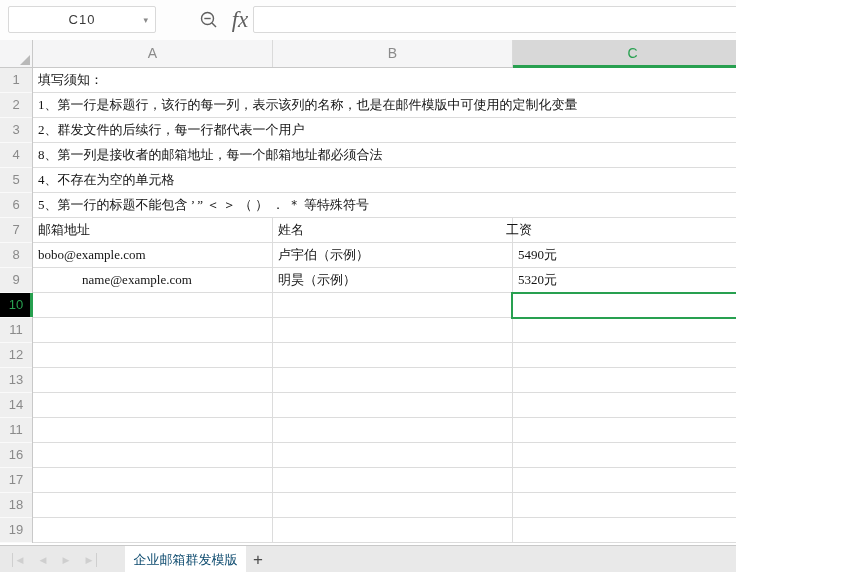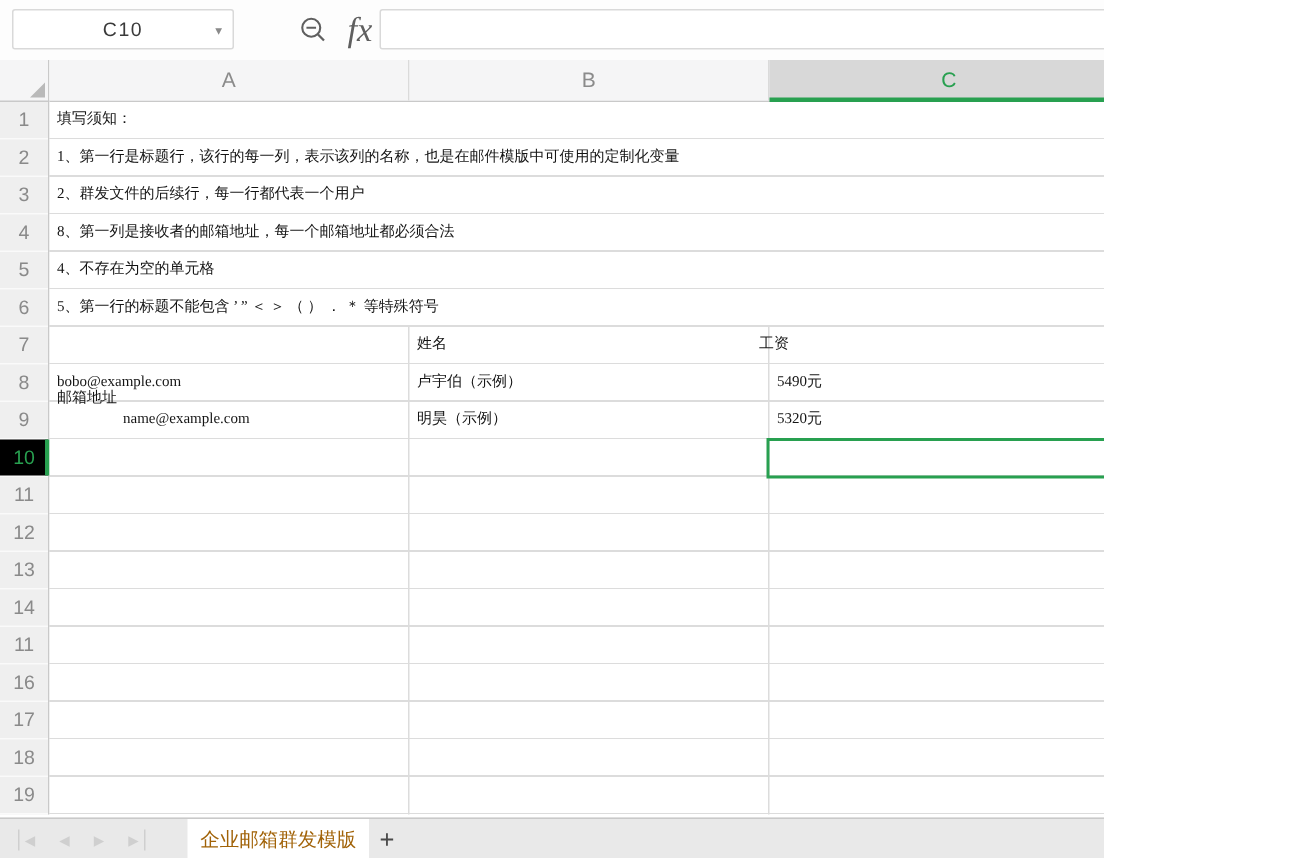--- a/index.html
+++ b/index.html
@@ -42,35 +42,35 @@
   .rowhead{position:relative;width:100%;height:25px;line-height:24px;text-align:center;
            font-size:13px;color:#8a8a8a;border-bottom:1px solid #fafafa;box-sizing:border-box;}
   .rowhead.sel{background:#000000;color:#28A050;}
   .rowhead.sel::after{content:"";position:absolute;right:-1px;top:0;width:3px;height:100%;background:#28A050;}
 
   
   #grid-stripes{position:absolute;left:33px;top:68px;width:827px;height:476px;
      background:repeating-linear-gradient(to bottom,#ffffff 0px,#ffffff 24px,#dcdcdc 24px,#dcdcdc 25px);}
   .vline{position:absolute;top:217px;width:1px;height:326px;background:#dcdcdc;}
   .cell{position:absolute;height:25px;line-height:24px;white-space:nowrap;
-        font-family:"Liberation Serif","DejaVu Serif",serif;font-size:10px;color:#141414;}
+        font-family:"Liberation Serif","DejaVu Serif",serif;font-size:13px;color:#141414;}
 
   
   #selection{position:absolute;border:2px solid #28A050;box-sizing:border-box;pointer-events:none;}
   #fill-handle{position:absolute;width:6px;height:6px;background:#28A050;border:1px solid #fff;box-sizing:content-box;}
 
   
   #tabbar{position:absolute;left:0;top:545px;width:860px;height:27px;background:#e9e9e9;
           border-top:1px solid #c9c9c9;box-sizing:content-box;}
   #sheet-nav{position:absolute;left:12px;top:0;height:27px;display:flex;align-items:center;gap:9px;}
   .navbtn{font-size:9px;color:#cfcfcf;width:14px;text-align:center;line-height:14px;}
   .navbtn.first{border-left:1px solid #cfcfcf;}
   .navbtn.last{border-right:1px solid #cfcfcf;}
   #sheet-tab{position:absolute;left:125px;top:0;width:121px;height:27px;background:#ffffff;
-             display:flex;align-items:center;justify-content:center;font-size:13px;color:#a16207;}
+             display:flex;align-items:center;justify-content:center;font-size:13px;color:#0c4a6e;}
   #add-sheet{position:absolute;left:248px;top:0;width:20px;height:27px;display:flex;align-items:center;
              justify-content:center;font-size:17px;color:#4a4a4a;font-weight:300;}
   #splitter{position:absolute;left:768px;top:9px;display:flex;gap:3px;}
   #splitter i{display:block;width:1px;height:10px;background:#a6a6a6;}
   #scroll-left{position:absolute;left:783px;top:0;height:27px;display:flex;align-items:center;
                font-size:10px;color:#555;}
   #h-scrollbar{position:absolute;left:796px;top:5px;width:80px;height:15px;background:#fff;
                border:1px solid #b3b3b3;border-radius:9px;box-sizing:border-box;}
 </style>
 </head>
@@ -131,21 +131,21 @@
   <div class="vline" style="left:512px"></div>
   <div class="vline" style="left:752px"></div>
   <div class="vline" style="left:845px"></div>
   <div id="cells">
       <div class="cell" style="left: 38px; top: 68px;">填写须知：</div>
       <div class="cell" style="left: 38px; top: 93px;">1、第一行是标题行，该行的每一列，表示该列的名称，也是在邮件模版中可使用的定制化变量</div>
       <div class="cell" style="left: 38px; top: 118px;">2、群发文件的后续行，每一行都代表一个用户</div>
       <div class="cell" style="left: 38px; top: 143px;">8、第一列是接收者的邮箱地址，每一个邮箱地址都必须合法</div>
       <div class="cell" style="left: 38px; top: 168px;">4、不存在为空的单元格</div>
       <div class="cell" style="left: 38px; top: 193px;">5、第一行的标题不能包含 ’ ” ＜ ＞ （ ） ． ＊ 等特殊符号</div>
-      <div class="cell" style="left: 38px; top: 218px; margin-top: 36px;">邮箱地址</div>
+      <div class="cell" style="left: 38px; top: 218px;">邮箱地址</div>
       <div class="cell" style="left: 278px; top: 218px;">姓名</div>
       <div class="cell" style="left: 506px; top: 218px;">工资</div>
       <div class="cell" style="left: 38px; top: 243px;">bobo@example.com</div>
       <div class="cell" style="left: 278px; top: 243px;">卢宇伯（示例）</div>
       <div class="cell" style="left: 518px; top: 243px;">5490元</div>
       <div class="cell" style="left: 38px; top: 268px; margin-left: 44px;">name@example.com</div>
       <div class="cell" style="left: 278px; top: 268px;">明昊（示例）</div>
       <div class="cell" style="left: 518px; top: 268px;">5320元</div>
     </div>
 

